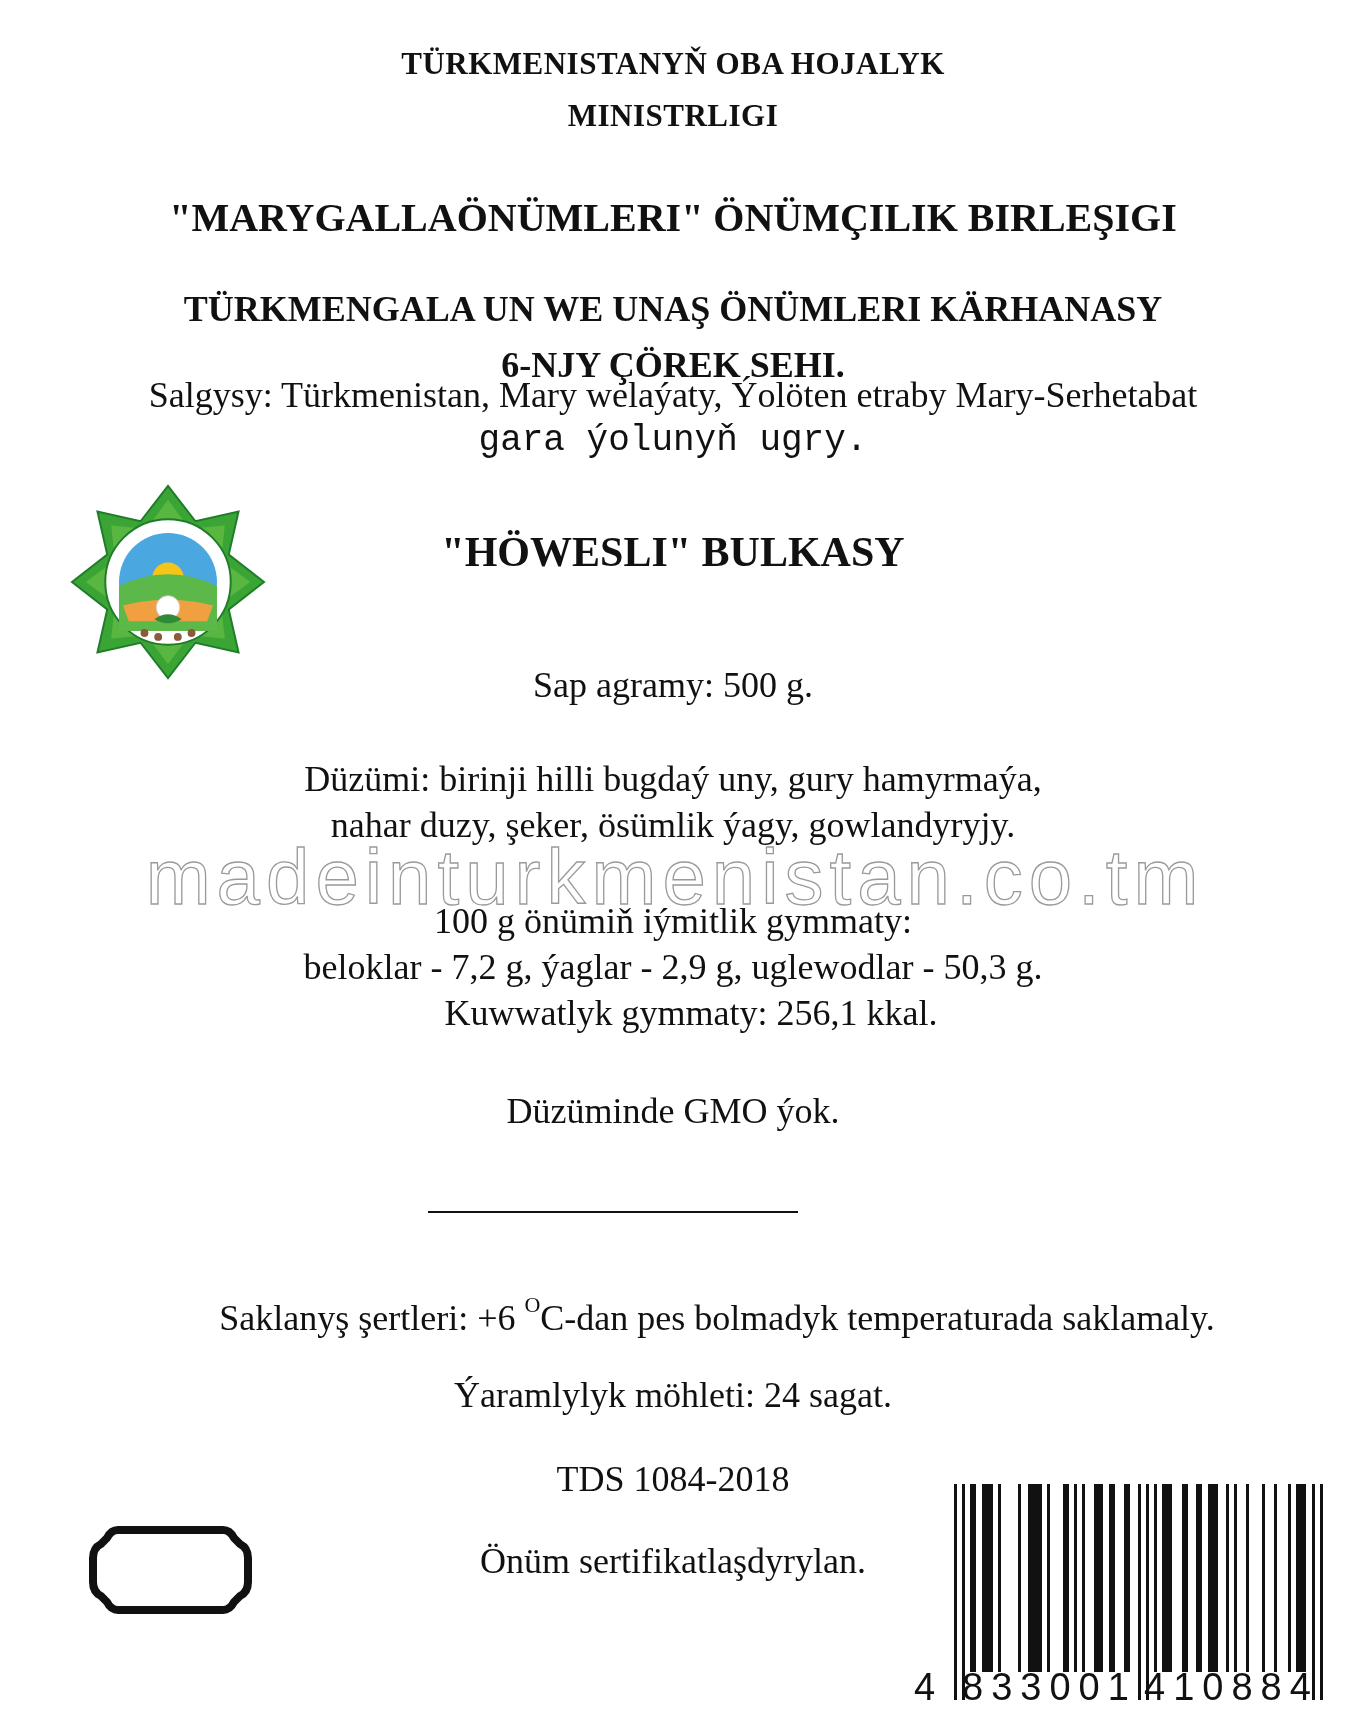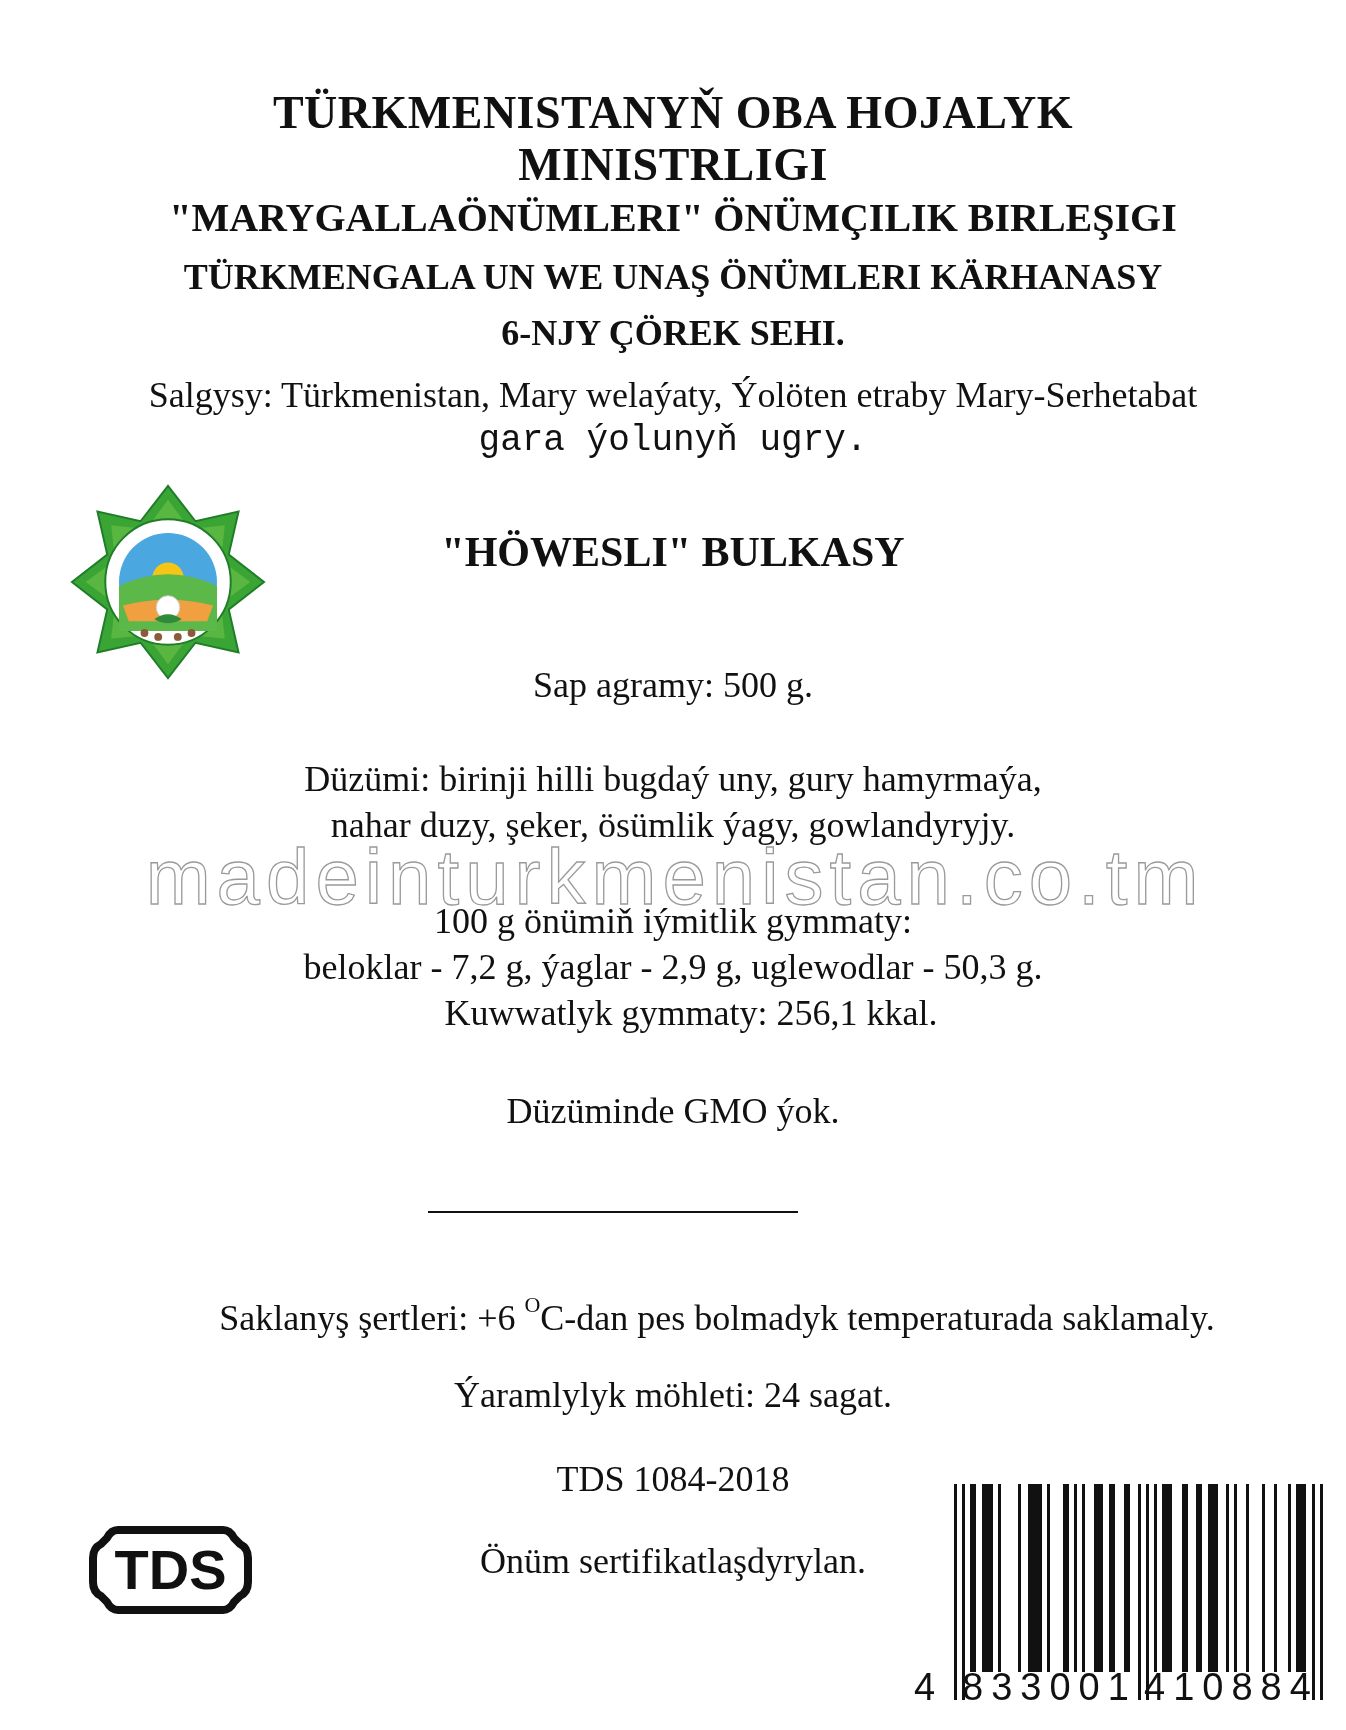--- a/index.html
+++ b/index.html
@@ -2,23 +2,23 @@
 <html><head>
 <meta charset="utf-8">
 <style>
   html, body { margin: 0; padding: 0; background: #ffffff; }
   body {
     width: 1346px; height: 1730px; position: relative; overflow: hidden;
     font-family: "Liberation Serif", "DejaVu Serif", serif; color: #111;
   }
   .line { position: absolute; left: 0; width: 1346px; text-align: center; white-space: nowrap; }
   .bold { font-weight: bold; }
-  .h1 { font-size: 46px; letter-spacing: 0.5px; margin-top: 40px; }
+  .h1 { font-size: 31px; letter-spacing: 0.5px; }
   .h2 { font-size: 40px; }
-  .h3 { font-size: 36px; }
+  .h3 { font-size: 36px; margin-top: 32px; }
   .body-text { font-size: 36px; }
   .sup { font-size: 22px; vertical-align: 18px; }
   .watermark {
     position: absolute; left: 130px; top: 838px; width: 1090px; text-align: center;
     font-family: "Liberation Sans", "DejaVu Sans", sans-serif; font-size: 78px;
     letter-spacing: 6px; color: transparent; -webkit-text-stroke: 1.3px #9a9a9a;
     white-space: nowrap; line-height: 1;
   }
   .date-blank { display: inline-block; width: 370px; border-bottom: 2px solid #111; height: 30px; vertical-align: baseline; }
   .logo-emblem { position: absolute; left: 70px; top: 484px; width: 196px; height: 196px; }
@@ -76,21 +76,20 @@
   <span>Saklanyş şertleri: +6 </span><span class="sup">O</span><span>C-dan pes bolmadyk temperaturada saklamaly.</span>
 </div>
 <div class="line body-text" style="top:1374px;">Ýaramlylyk möhleti: 24 sagat.</div>
 <div class="line body-text" style="top:1458px;">TDS 1084-2018</div>
 <div class="line body-text" style="top:1540px;">Önüm sertifikatlaşdyrylan.</div>
 
 <div class="tds-logo">
   <svg width="165" height="92" viewBox="0 0 165 92">
     <path d="M30,6 L135,6 Q142,6 146,14 L152,20 Q160,24 160,34 L160,58 Q160,68 152,72 L146,78 Q142,86 135,86 L30,86 Q23,86 19,78 L13,72 Q5,68 5,58 L5,34 Q5,24 13,20 L19,14 Q23,6 30,6 Z" fill="#fff" stroke="#111" stroke-width="8"></path>
   </svg>
-  <div style="position:absolute;left:0;top:14px;width:165px;text-align:center;font-family:'Liberation Sans','DejaVu Sans',sans-serif;font-weight:bold;font-size:56px;line-height:64px;color:#111;">TDS</div>
 </div>
 
 <svg class="barcode" viewBox="0 0 400 240">
   <g fill="#111">
     <rect x="24" y="14" width="3" height="216"></rect>
       <rect x="32" y="14" width="3" height="216"></rect>
     <rect x="40" y="14" width="6" height="188"></rect>
       <rect x="52" y="14" width="11" height="188"></rect>
       <rect x="68" y="14" width="3" height="188"></rect>
     <rect x="88" y="14" width="3" height="188"></rect>

